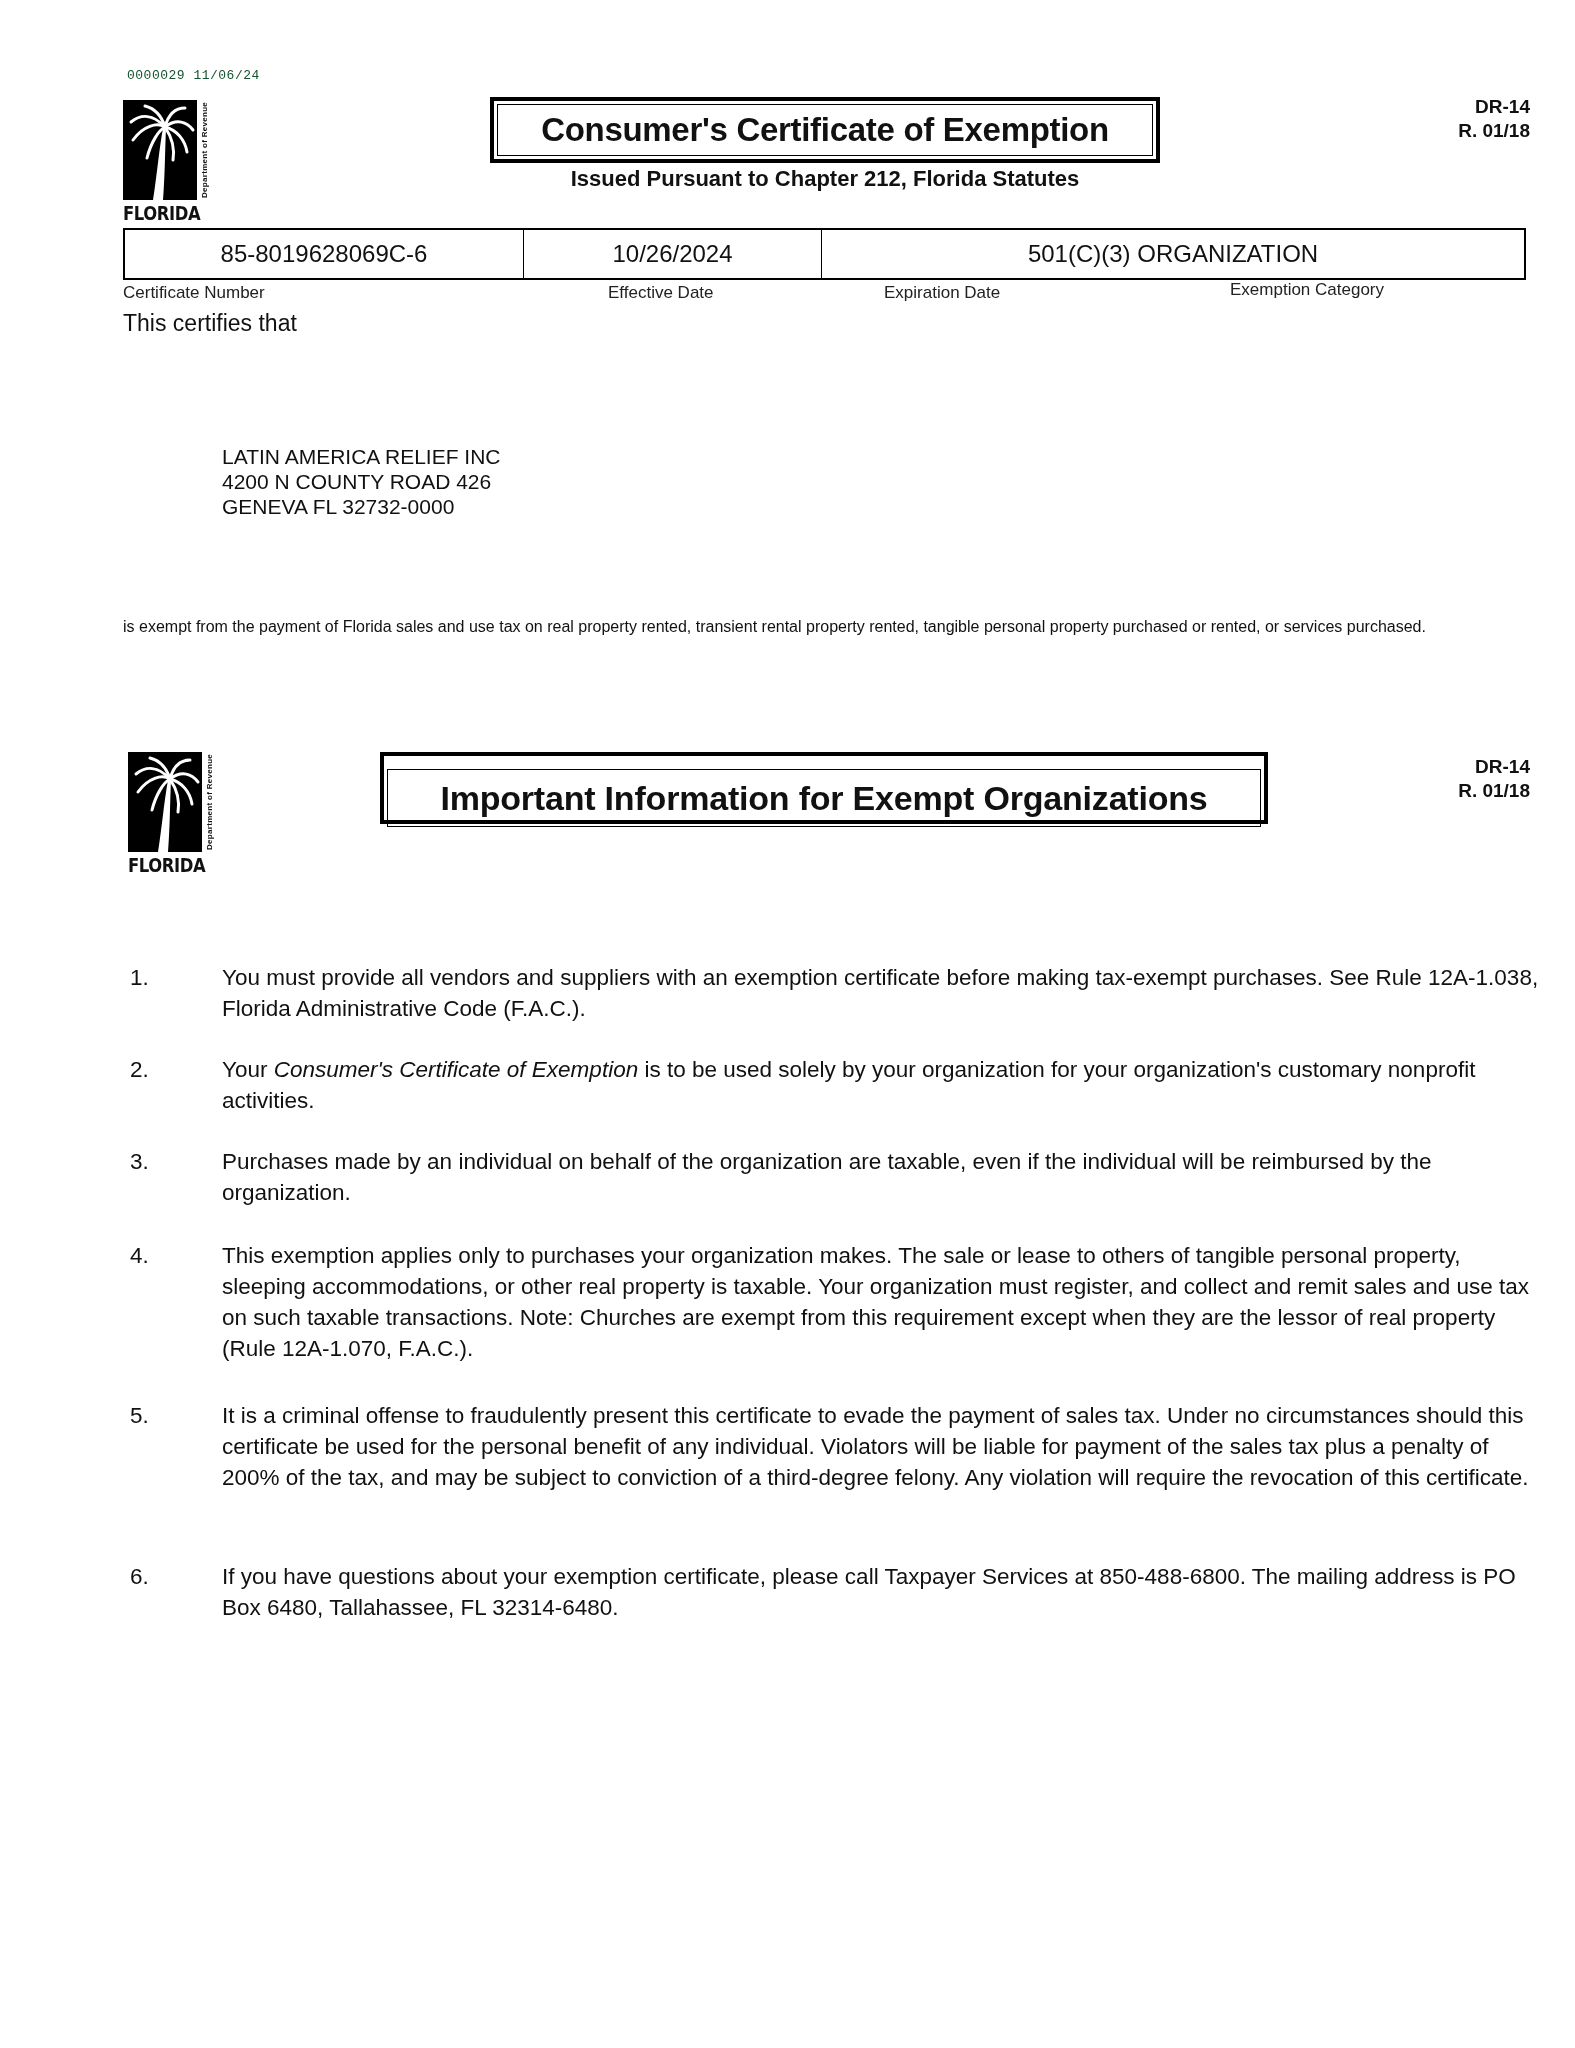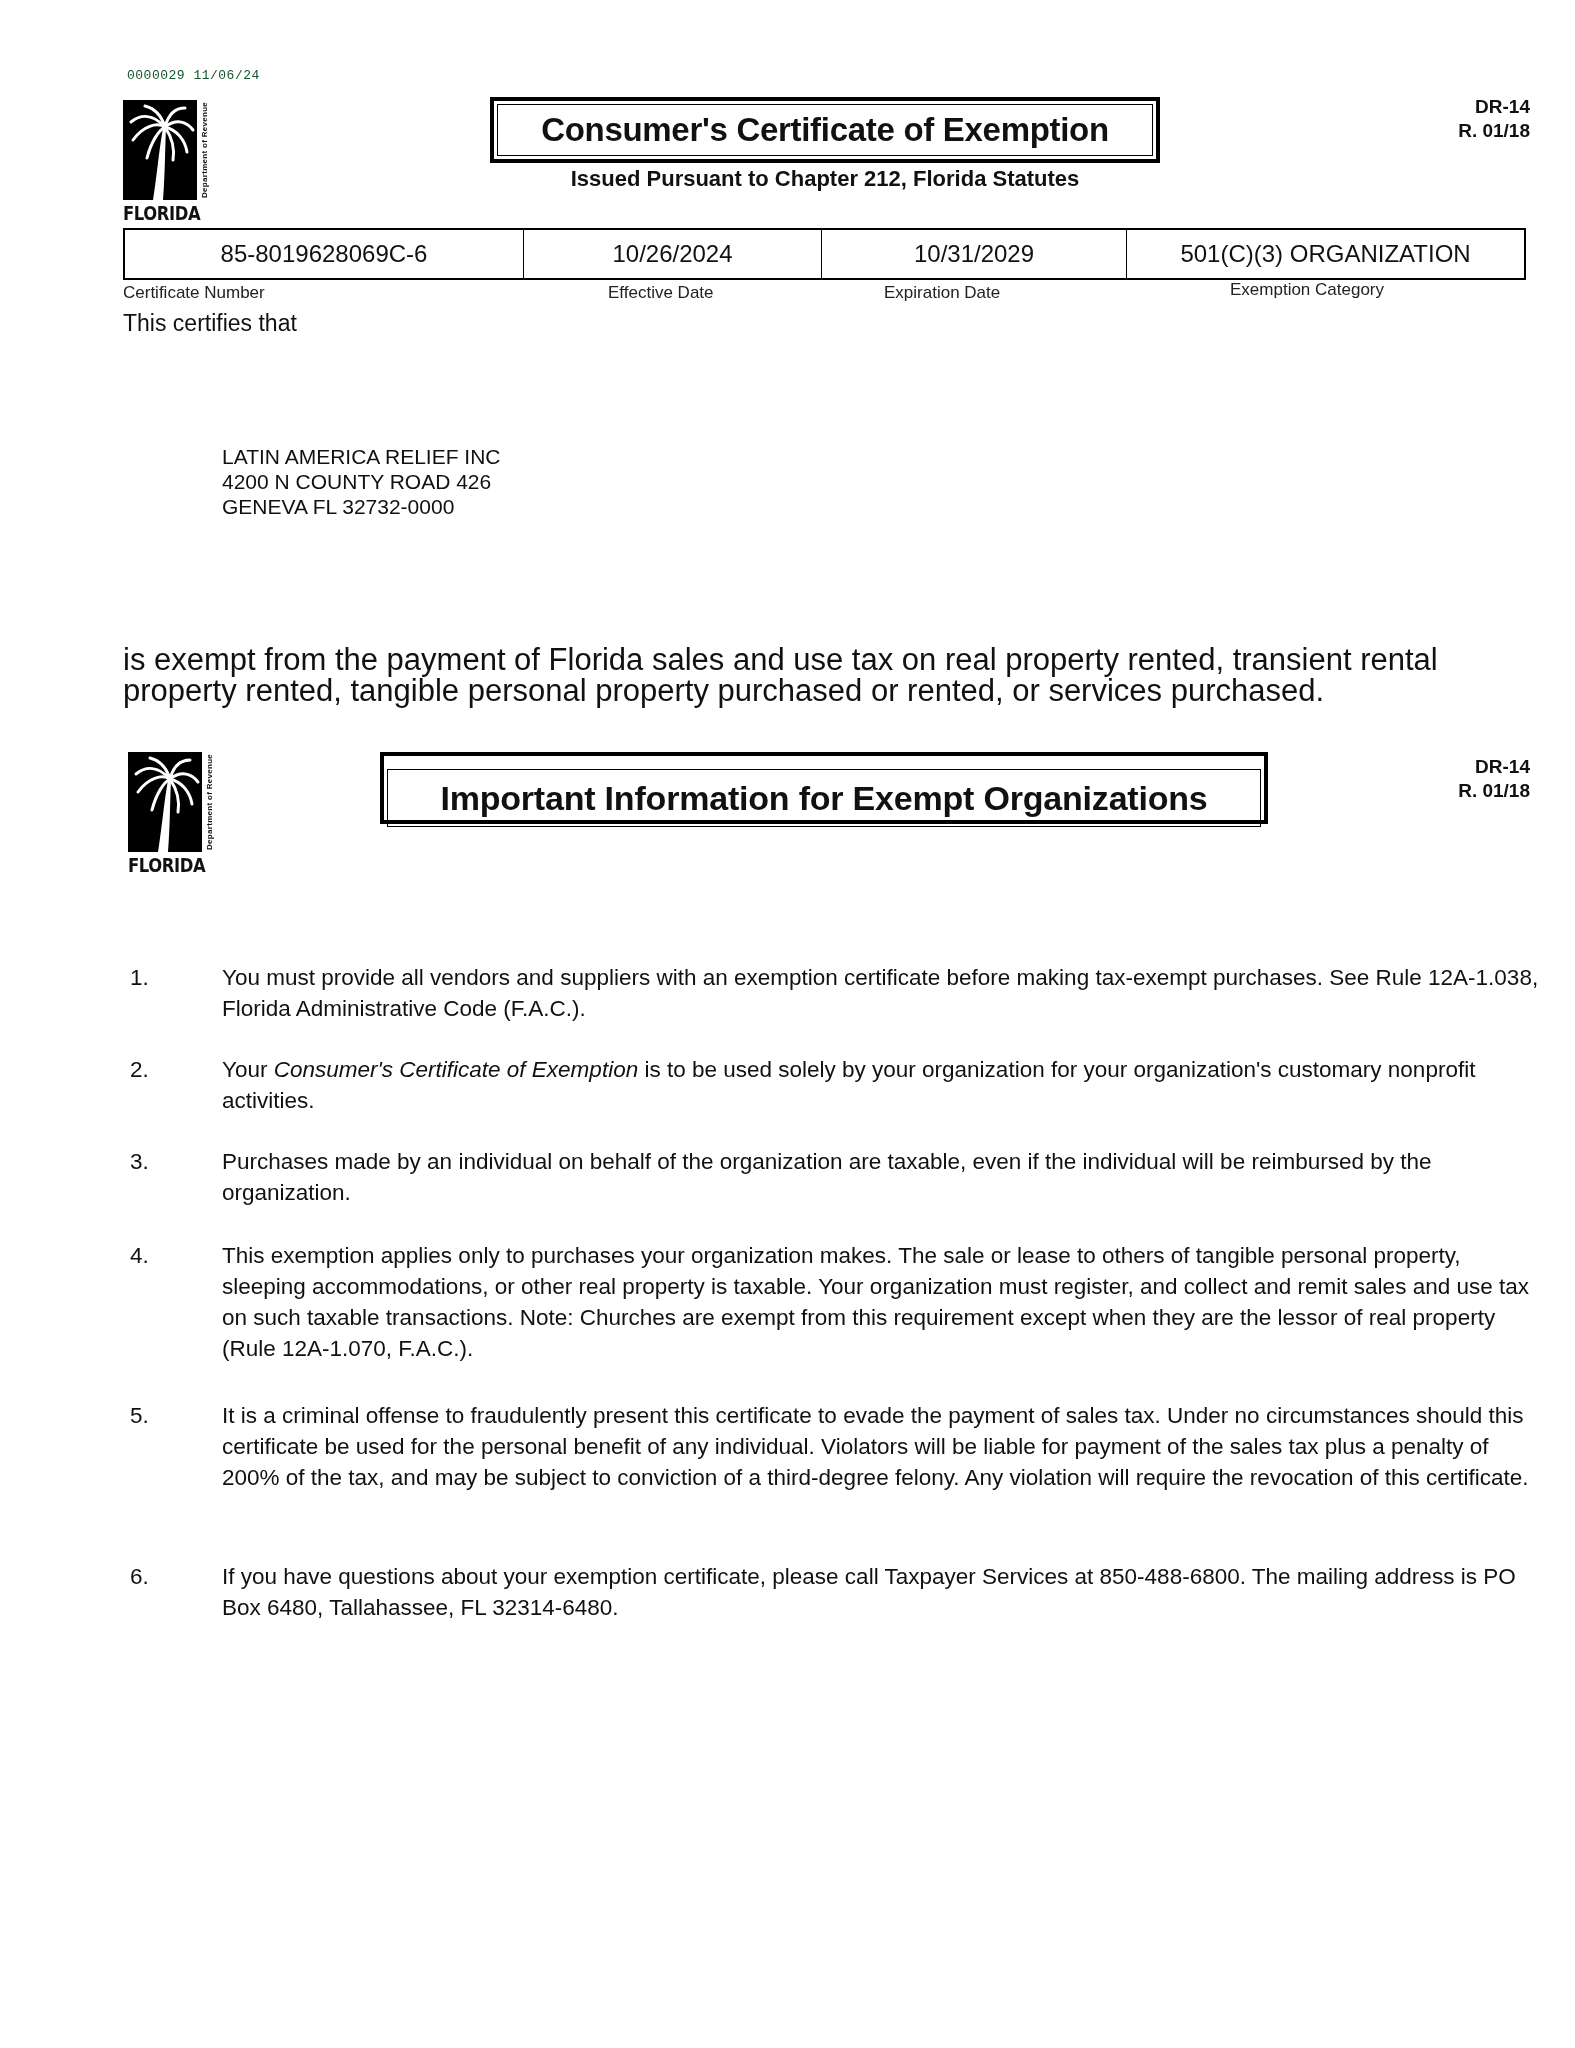--- a/index.html
+++ b/index.html
@@ -32,21 +32,21 @@
 
   
   .cert-table { left: 123px; top: 228px; width: 1403px; height: 52px; border: 2px solid #000; box-sizing: border-box; display: flex; }
   .cert-table .cell { display: flex; align-items: center; justify-content: center; font-size: 24px; border-right: 1.5px solid #000; box-sizing: border-box; }
   .cert-table .cell:last-child { border-right: none; }
   .c1 { width: 399px; } .c2 { width: 298px; } .c3 { width: 305px; } .c4 { flex: 1; }
   .label { top: 283px; font-size: 17px; color: #222; }
 
   .certifies { left: 123px; top: 310px; font-size: 23px; }
   .address { left: 222px; top: 412px; font-size: 21px; line-height: 25px; margin-top: 32px; }
-  .exempt-para { left: 123px; top: 611px; width: 1410px; font-size: 31px; line-height: 31px; margin-top: 33px; }
+  .exempt-para { left: 123px; top: 611px; width: 1410px; font-size: 16px; line-height: 31px; }
 
   
   .item { left: 130px; width: 1410px; font-size: 22.5px; line-height: 31px; }
   .item .num { position: absolute; left: 0; top: 0; }
   .item .txt { position: absolute; left: 92px; top: 0; width: 1318px; }
   em { font-style: italic; }
 </style>
 </head>
 <body>
 
@@ -78,21 +78,20 @@
 <div class="abs subtitle1">Issued Pursuant to Chapter 212, Florida Statutes</div>
 
 <div class="abs formno" style="left:1390px; top:95px;">
   <div>DR-14</div>
   <div>R. 01/18</div>
 </div>
 
 <div class="abs cert-table">
   <div class="cell c1">85-8019628069C-6</div>
   <div class="cell c2">10/26/2024</div>
-  <div class="cell c3">10/31/2029</div>
   <div class="cell c4">501(C)(3) ORGANIZATION</div>
 </div>
 <div class="abs label" style="left:123px;">Certificate Number</div>
 <div class="abs label" style="left:608px;">Effective Date</div>
 <div class="abs label" style="left:884px;">Expiration Date</div>
 <div class="abs label" style="left:1230px; top:280px;">Exemption Category</div>
 
 <div class="abs certifies">This certifies that</div>
 
 <div class="abs address">

